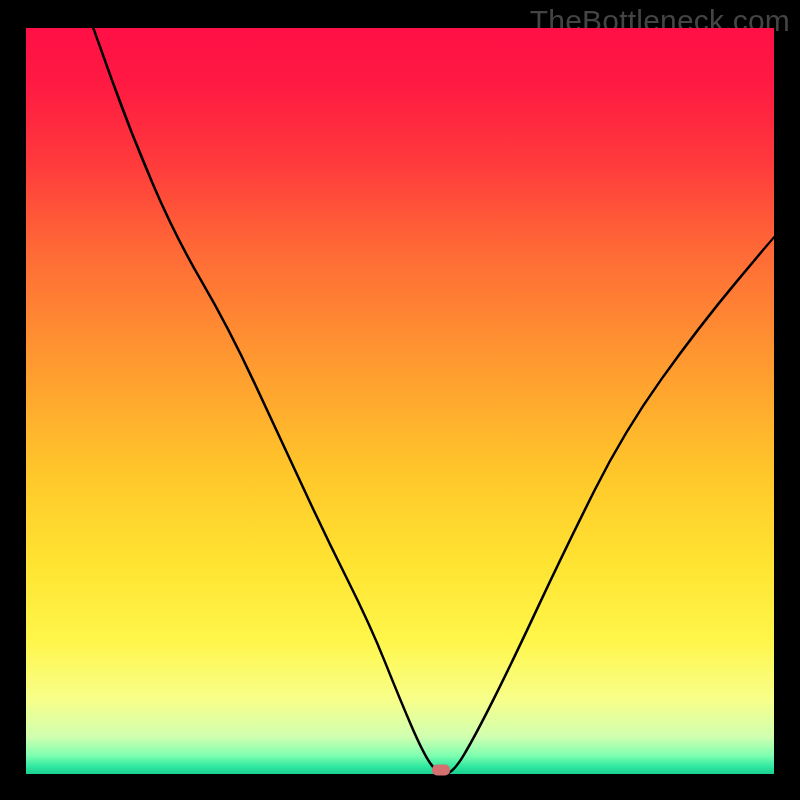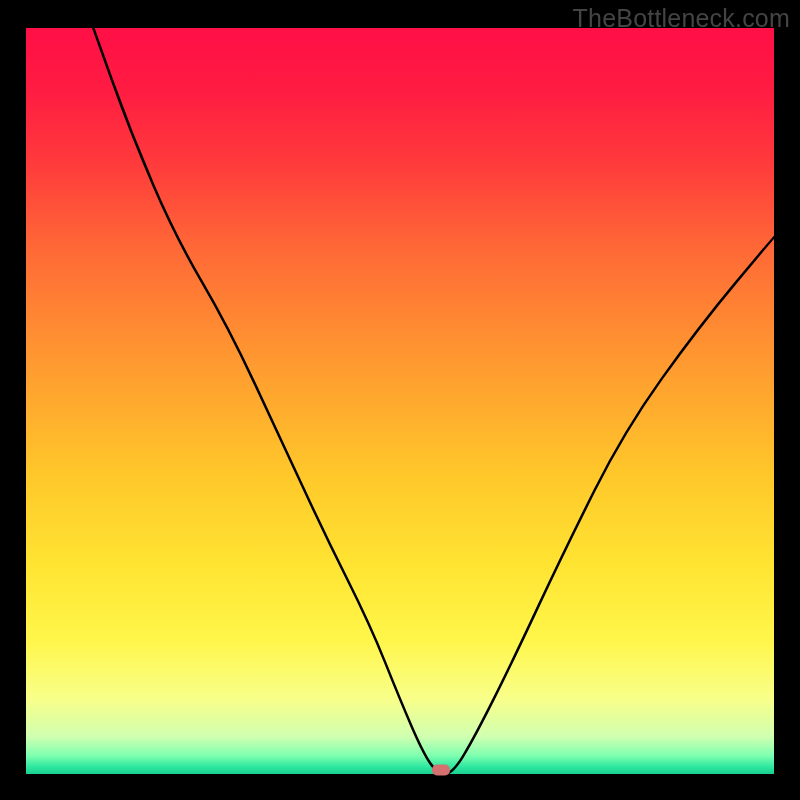--- a/index.html
+++ b/index.html
@@ -15,21 +15,21 @@
     position: relative;
     width: 800px;
     height: 800px;
     background: #000;
   }
   .watermark {
     position: absolute;
     top: 4px;
     right: 10px;
     color: #444;
-    font-size: 25px;
+    font-size: 30px;
     font-weight: 500;
     letter-spacing: 0.2px;
     user-select: none;
   }
   .plot {
     position: absolute;
     left: 26px;
     top: 28px;
     width: 748px;
     height: 746px;

